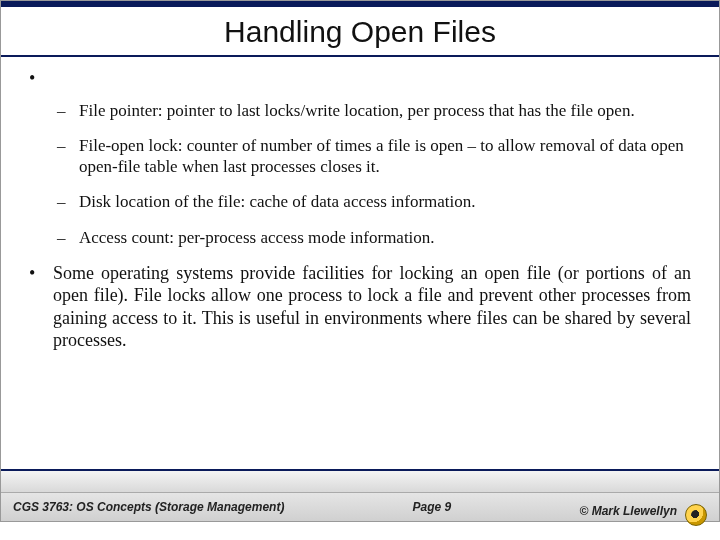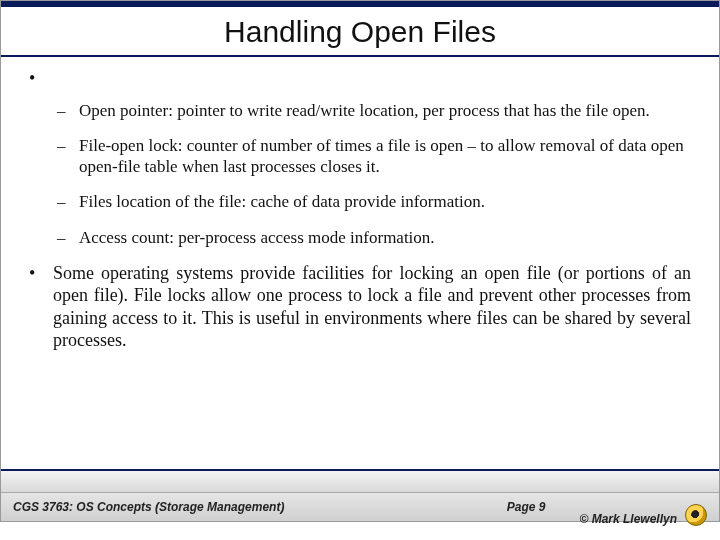--- a/index.html
+++ b/index.html
@@ -58,22 +58,22 @@
     align-items: center;
     padding: 0 12px;
     font-family: Arial, Helvetica, sans-serif;
     font-size: 12px;
     font-weight: bold;
     font-style: italic;
     color: #222;
     gap: 34px;
   }
   .footer .left  { flex: 0 0 auto; }
-  .footer .mid   { flex: 1 1 auto; text-align: right; }
-  .footer .right { flex: 0 0 auto; display: flex; align-items: flex-end; gap: 8px; margin-top: 16px; }
+  .footer .mid   { flex: 1 1 auto; text-align: center; }
+  .footer .right { flex: 0 0 auto; display: flex; align-items: flex-start; gap: 8px; margin-top: 16px; }
   .logo {
     width: 22px; height: 22px; border-radius: 50%;
     background: radial-gradient(circle at 35% 35%, #ffd34d 0 55%, #c99700 56% 100%);
     border: 1px solid #7a6200;
     position: relative;
   }
   .logo::after{
     content:""; position:absolute; inset:5px; border-radius:50%;
     background: radial-gradient(circle at 40% 40%, #222 0 45%, #ffd34d 46% 100%);
   }
@@ -88,29 +88,29 @@
 
   <div class="content">
 
     <div class="bullet">
       <span class="dot">•</span>
     </div>
 
     <div class="sublist">
       <div class="subitem">
         <span class="dash">–</span>
-        <span><span>Open pointer:</span><span>  pointer to write read/write location, per process that has the file open.</span></span>
+        <span><span>File pointer:</span><span>  pointer to last locks/write location, per process that has the file open.</span></span>
       </div>
       <div class="subitem">
         <span class="dash">–</span>
         <span><span>File-open lock:</span><span> counter of number of times a file is open – to allow removal of data open open-file table when last processes closes it.</span></span>
       </div>
       <div class="subitem">
         <span class="dash">–</span>
-        <span><span>Files location of the file:</span><span> cache of data provide information.</span></span>
+        <span><span>Disk location of the file:</span><span> cache of data access information.</span></span>
       </div>
       <div class="subitem">
         <span class="dash">–</span>
         <span><span>Access count:</span><span> per-process access mode information.</span></span>
       </div>
     </div>
 
     <div class="bullet">
       <span class="dot">•</span>
       <span class="justify">Some operating systems provide facilities for locking an open file (or portions of an open file).  File locks allow one process to lock a file and prevent other processes from gaining access to it.  This is useful in environments where files can be shared by several processes.</span>

